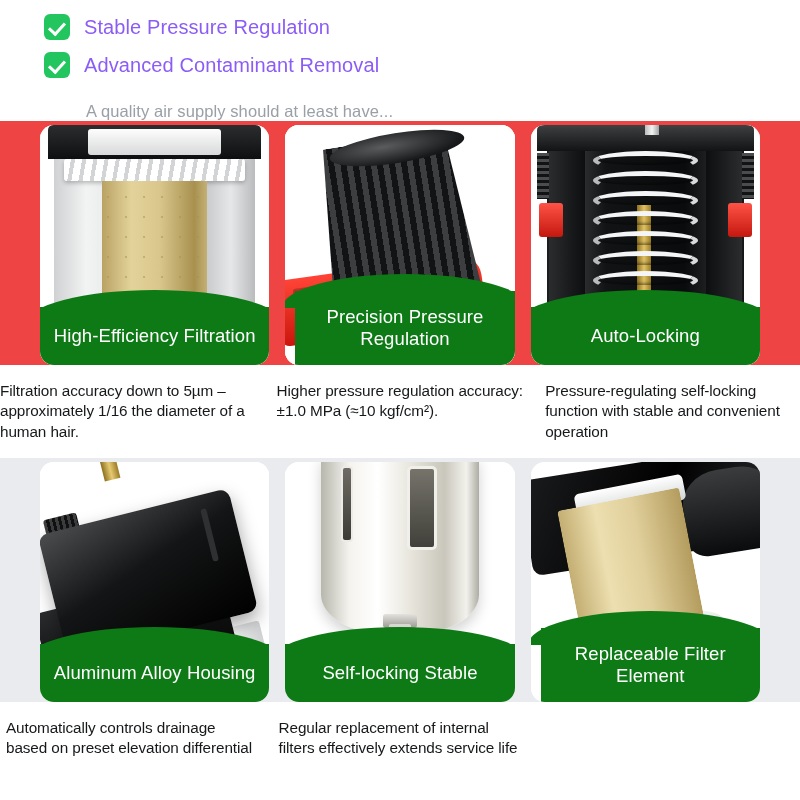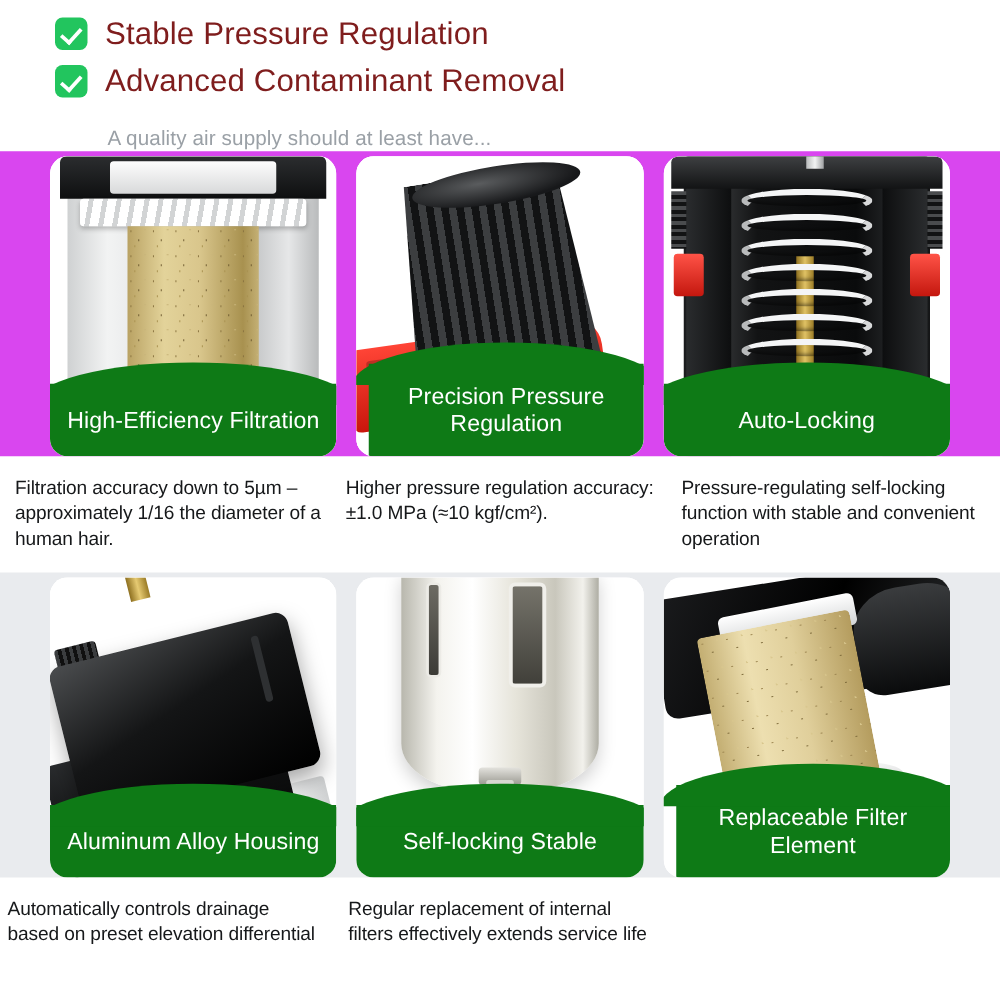--- a/index.html
+++ b/index.html
@@ -19,21 +19,21 @@
     background:#22C55E; flex:0 0 26px;
     position:relative; margin-right:14px;
   }
   .checkbox::after {
     content:""; position:absolute;
     left:8px; top:5px; width:7px; height:13px;
     border:solid #ffffff; border-width:0 3px 3px 0;
     transform:rotate(42deg);
   }
   .check-label {
-    font-size:25px; color:#7f1d1d; letter-spacing:.1px;
+    font-size:20px; color:#8b5cf6; letter-spacing:.1px;
     white-space:nowrap;
   }
   .subtitle {
     margin-left:86px; margin-top:18px;
     font-size:16.5px; color:#9AA0A6; letter-spacing:.1px;
   }
 
   
   .grid { position:relative; }
   .row { display:flex; }
@@ -72,21 +72,21 @@
     padding:0 6px; letter-spacing:.1px;
   }
 
   
   .desc-row { display:flex; margin-top:16px; }
   .desc {
     width:266.6px; padding-right:6px;
     font-size:15.3px; line-height:1.33;
     color:#16181A; letter-spacing:-.1px;
   }
-  .desc.c1 { padding-left:12px; }
+  .desc.c1 { }
   .desc.c2 { padding-left:10px; }
   .desc.c3 { padding-left:12px; }
   .desc.b1 { padding-left:4px; }
   .desc.b2 { padding-left:6px; }
   .desc.b3 { padding-left:12px; }
 
   
 
   
   .f1-bowl {
@@ -349,21 +349,21 @@
     <span class="check-label">Stable Pressure Regulation</span>
   </div>
   <div class="check-row">
     <span class="checkbox"></span>
     <span class="check-label">Advanced Contaminant Removal</span>
   </div>
   <div class="subtitle">A quality air supply should at least have...</div>
 </div>
 
 <div class="grid">
-  <div class="row" style="background:#d946ef;padding:4px 32px 0 32px;">
+  <div class="row" style="background:#ef4444;padding:4px 32px 0 32px;">
     <div class="col">
       <div class="card">
         <div class="photo">
           <div class="f1-bowl"></div>
           <div class="f1-caphole"></div>
           <div class="f1-topblk"></div>
           <div class="f1-plate"></div>
           <div class="f1-elem"></div>
           <div class="f1-disc1"></div>
           <div class="f1-stem"></div>

